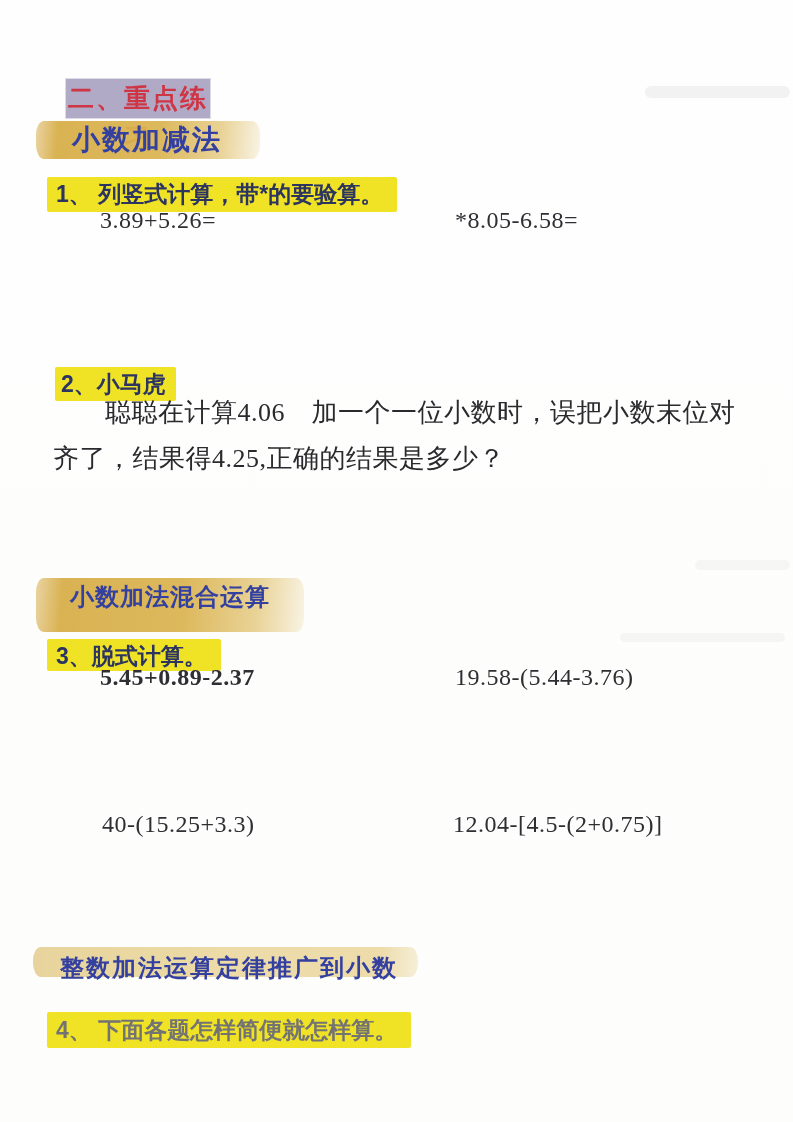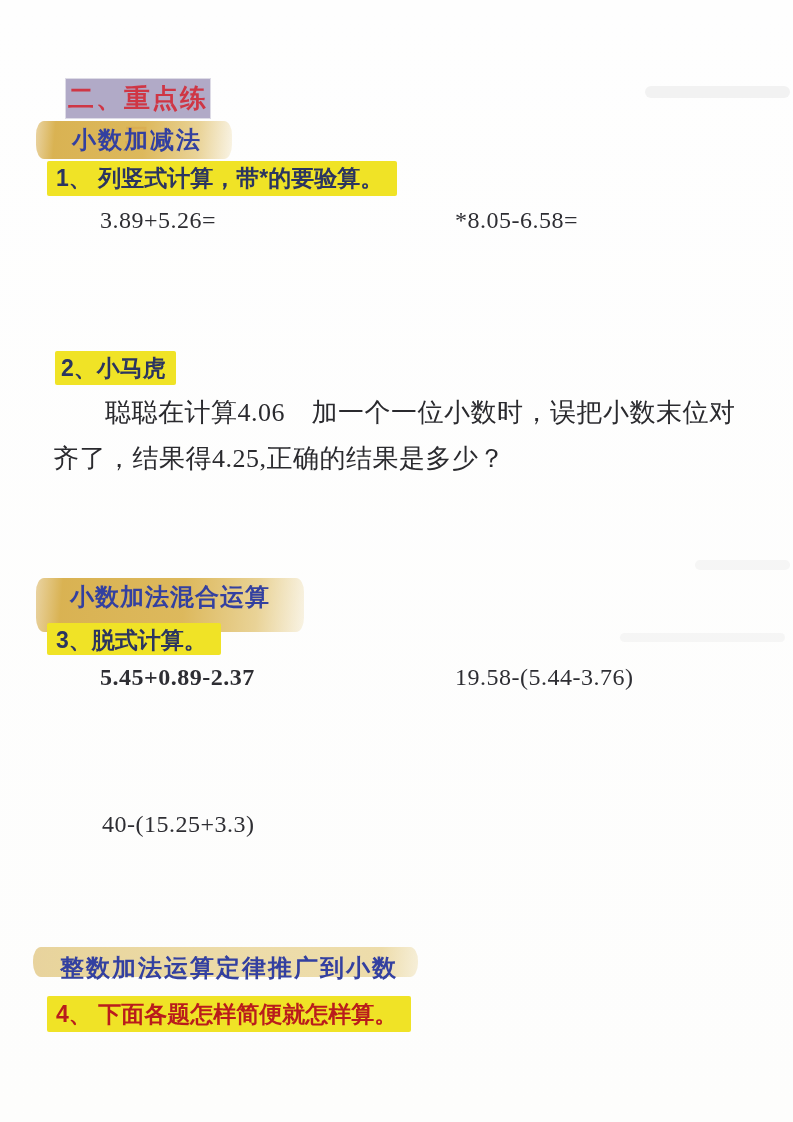--- a/index.html
+++ b/index.html
@@ -57,22 +57,23 @@
   .ybar {
     background: #f0e326;
     height: 35px;
     line-height: 35px;
     font-weight: bold;
     font-size: 23px;
     color: #2b3560;
     white-space: nowrap;
     border-radius: 2px;
     padding: 0 14px 0 9px;
+    margin-top: 16px;
   }
-  .ybar-blue { color: #b91c1c; }
+  .ybar-blue { color: #737373; }
 
   
   .expr {
     font-family: "Liberation Serif", "DejaVu Serif", serif;
     font-size: 24px;
     color: #2e2e33;
     white-space: nowrap;
     letter-spacing: 0.5px;
   }
   .expr-bold { font-weight: bold; }
@@ -98,37 +99,38 @@
 <body>
 
 <div class="page">
 
   <div class="abs artifact" style="left:645px; top:86px; width:145px; height:12px;"></div>
   <div class="abs artifact" style="left:620px; top:633px; width:165px; height:9px; background:rgba(228,228,228,0.3);"></div>
   <div class="abs artifact" style="left:695px; top:560px; width:95px; height:10px; background:rgba(230,230,230,0.3);"></div>
 
   <div class="abs title-box">二、重点练习</div>
 
-  <div class="abs brush brush-gold" style="left:36px; top:121px; font-size:24px; padding:0 30px 0 36px; letter-spacing:2px;">小数加减法</div>
+  <div class="abs brush brush-gold" style="left:36px; top:121px; font-size:28px; padding:0 38px 0 36px; letter-spacing:2px;">小数加减法</div>
 
   <div class="abs ybar" style="left:47px; top:161px;">1、 列竖式计算，带*的要验算。</div>
 
   <div class="abs expr" style="left:100px; top:207px;">3.89+5.26=</div>
   <div class="abs expr" style="left:455px; top:207px;">*8.05-6.58=</div>
 
   <div class="abs ybar" style="left:55px; top:351px; height:34px; line-height:34px; padding:0 10px 0 6px;">2、小马虎</div>
 
   <div class="abs para" style="left:53px; top:390px;">聪聪在计算4.06　加一个一位小数时，误把小数末位对齐了，结果得4.25,正确的结果是多少？</div>
 
   <div class="abs brush brush-gold" style="left:36px; top:578px; font-size:24px; padding:0 34px 16px 34px; letter-spacing:1px;">小数加法混合运算</div>
 
   <div class="abs ybar" style="left:47px; top:623px; height:32px; line-height:34px;text-align:right;">3、脱式计算。</div>
 
   <div class="abs expr expr-bold" style="left:100px; top:664px;">5.45+0.89-2.37</div>
   <div class="abs expr" style="left:455px; top:664px;">19.58-(5.44-3.76)</div>
 
   <div class="abs expr" style="left:102px; top:811px;">40-(15.25+3.3)</div>
+  <div class="abs expr" style="left:453px; top:811px;">12.04-[4.5-(2+0.75)]</div>
 
   <div class="abs brush brush-pale" style="left:33px; top:947px; height:30px; line-height:42px; font-size:24px; padding:0 20px 0 27px; letter-spacing:2px;">整数加法运算定律推广到小数</div>
 
   <div class="abs ybar ybar-blue" style="left:47px; top:996px; height:36px; line-height:36px;">4、 下面各题怎样简便就怎样算。</div>
 
 </div>
 
 </body></html>

